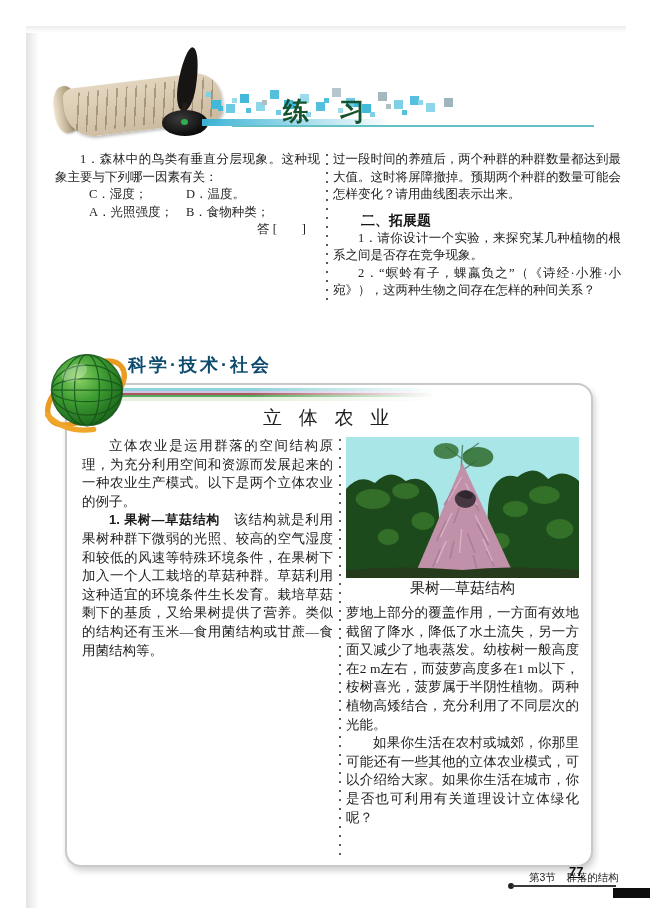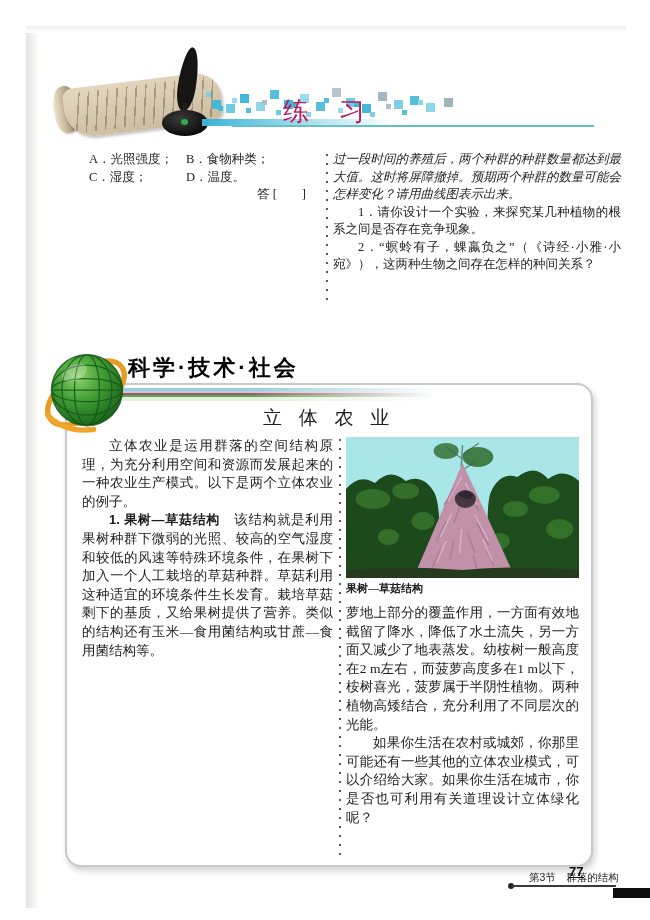--- a/index.html
+++ b/index.html
@@ -38,64 +38,64 @@
       198px -4px 0 #55c0de,214px 3px 0 #8ed7ea,232px -2px 0 #9fb5bd; }
   .mosaic-b { position:absolute; left:206px; top:92px; width:5px; height:5px; background:#7fd0e6;
     box-shadow:12px 14px 0 #43b9da,26px 6px 0 #9adced,40px 16px 0 #55c0de,56px 8px 0 #b0bec4,
       70px 18px 0 #6fcbe4,86px 10px 0 #43b9da,100px 20px 0 #8ed7ea,118px 6px 0 #55c0de,
       132px 16px 0 #9adced,148px 10px 0 #43b9da,164px 20px 0 #7fd0e6,180px 12px 0 #aebfc6,
       196px 18px 0 #55c0de,212px 8px 0 #8ed7ea; }
   .cyan-bar { position:absolute; left:202px; top:119px; width:190px; height:7px;
     background:linear-gradient(to right,#3db4d6, rgba(61,180,214,0)); }
   .title-rule { position:absolute; left:232px; top:125px; width:362px; height:2px; background:#64c2c6; }
   .ex-title { position:absolute; left:245px; top:94px; width:160px; margin:0; text-align:center;
-    font-family:"Liberation Sans",sans-serif; font-weight:normal; font-size:26px; color:#be185d;
+    font-family:"Liberation Sans",sans-serif; font-weight:bold; font-size:26px; color:#14532d;
     letter-spacing:2px; }
 
   
   .practice { position:absolute; left:55px; top:151px; width:566px; display:flex;
     font-size:12.5px; line-height:17.5px; text-align:justify; }
   .p-left { width:265px; }
   .p-right { flex:1; }
   .vdots { width:2px; height:152px; margin:3px 5px 0 6px; align-self:flex-start;
     background:repeating-linear-gradient(to bottom,#5a5a5a 0 2px, rgba(0,0,0,0) 2px 9px); }
   .q-head { margin:0; text-indent:2em; font-family:"Liberation Sans",sans-serif;
     font-weight:bold; font-size:14px; line-height:20px; color:#141414; }
   .practice p { margin:0; text-indent:2em; }
-  .practice p.cont { text-indent:0;font-style:italic; }
+  .practice p.cont { text-indent:0; }
   .opts { display:flex; padding-left:34px; }
   .opts .o1 { width:97px; }
   .answer { text-align:right; padding-right:14px; }
   .mt { margin-top:6px; }
 
   
   .sts-box { position:absolute; left:65px; top:383px; width:528px; height:484px; box-sizing:border-box;
     background:#ffffff; border:2px solid #c9c9c7; border-radius:16px;
     box-shadow:2px 4px 6px rgba(0,0,0,.18); z-index:1; }
   .rainbow { position:absolute; left:58px; top:388px; width:388px; height:13px; z-index:2;
     background:linear-gradient(to right, rgba(255,255,255,0) 50%, #ffffff 97%),
       linear-gradient(to bottom,#8fd3da 0 3px,#cfc3e8 3px 5px,#a85a5a 5px 7px,#5aa85f 7px 9px,#e4f0dc 9px 13px); }
   .globe { position:absolute; left:38px; top:341px; width:96px; height:102px; z-index:3; }
   .sts-title { position:absolute; left:128px; top:353px; margin:0; z-index:3;
-    font-family:"Liberation Sans",sans-serif; font-weight:bold; font-size:22px; letter-spacing:3px;
-    color:#000000; text-shadow:1px 1px 0 #ffffff; }
+    font-family:"Liberation Sans",sans-serif; font-weight:bold; font-size:18px; letter-spacing:3px;
+    color:#0c4a6e; text-shadow:1px 1px 0 #ffffff; }
   .article-title { margin:20px 0 0 0; text-align:center; font-weight:normal; font-size:19px;
     letter-spacing:6px; color:#1f1f1f; }
   .article { position:absolute; left:15px; top:52px; right:12px; bottom:8px; display:flex;
     font-size:13.5px; line-height:18.6px; text-align:justify; overflow:hidden; }
   .a-left { width:251px; }
   .a-div { width:2px; margin:2px 5px 0 6px;
     background:repeating-linear-gradient(to bottom,#5a5a5a 0 2px, rgba(0,0,0,0) 2px 9px); }
   .a-right { flex:1; }
   .article p { margin:0; text-indent:2em; }
   .article p.cont { text-indent:0; }
   .lead { font-weight:bold; font-family:"Liberation Sans",sans-serif; font-size:13px;margin-top:24px; }
   figure { margin:0; }
   .photo { display:block; width:100%; height:141px; }
-  figcaption { text-align:left; font-size:11px; line-height:15px; margin:3px 0 8px 0; color:#1d1d1d;font-weight:bold; }
+  figcaption { text-align:center; font-size:15px; line-height:15px; margin:3px 0 8px 0; color:#1d1d1d; }
 
   
   .f-dot { position:absolute; left:508px; top:883px; width:6px; height:6px; border-radius:50%;
     background:#222222; }
   .f-line { position:absolute; left:512px; top:885px; width:104px; height:2px; background:#3a3a3a; }
   .f-text { position:absolute; left:529px; top:871px; font-family:"Liberation Sans",sans-serif;
     font-size:10.5px; color:#232323; }
   .f-num { position:absolute; left:569px; top:864px; font-family:"Liberation Sans",sans-serif;
     font-weight:bold; font-size:13px; color:#0e0e0e;text-decoration:underline; }
   .f-bar { position:absolute; left:613px; top:888px; width:37px; height:10px; background:#0d0d0d; }
@@ -114,33 +114,35 @@
     <div class="inkwell"></div>
     <div class="mosaic-a"></div>
     <div class="mosaic-b"></div>
     <div class="cyan-bar"></div>
     <div class="title-rule"></div>
     <h1 class="ex-title">练　习</h1>
   </div>
 
   <section class="practice">
     <div class="p-left">
+      <p>1．森林中的鸟类有垂直分层现象。这种现象主要与下列哪一因素有关：</p>
+      <div class="opts">
+        <span class="o1">C．湿度；</span>
+        <span class="o2">D．温度。</span>
+      </div>
       <div class="opts">
         <span class="o1">A．光照强度；</span>
         <span class="o2">B．食物种类；</span>
-      </div>
-      <div class="opts">
-        <span class="o1">C．湿度；</span>
-        <span class="o2">D．温度。</span>
       </div>
       <div class="answer">答 [　　]</div>
     </div>
     <div class="vdots"></div>
     <div class="p-right">
       <p class="cont">过一段时间的养殖后，两个种群的种群数量都达到最大值。这时将屏障撤掉。预期两个种群的数量可能会怎样变化？请用曲线图表示出来。</p>
+      <h2 class="q-head mt">二、拓展题</h2>
       <p>1．请你设计一个实验，来探究某几种植物的根系之间是否存在竞争现象。</p>
       <p>2．“螟蛉有子，蜾蠃负之”（《诗经·小雅·小宛》），这两种生物之间存在怎样的种间关系？</p>
     </div>
   </section>
 
   <section>
     <div class="sts-box">
       <h3 class="article-title">立 体 农 业</h3>
       <div class="article">
         <div class="a-left">

